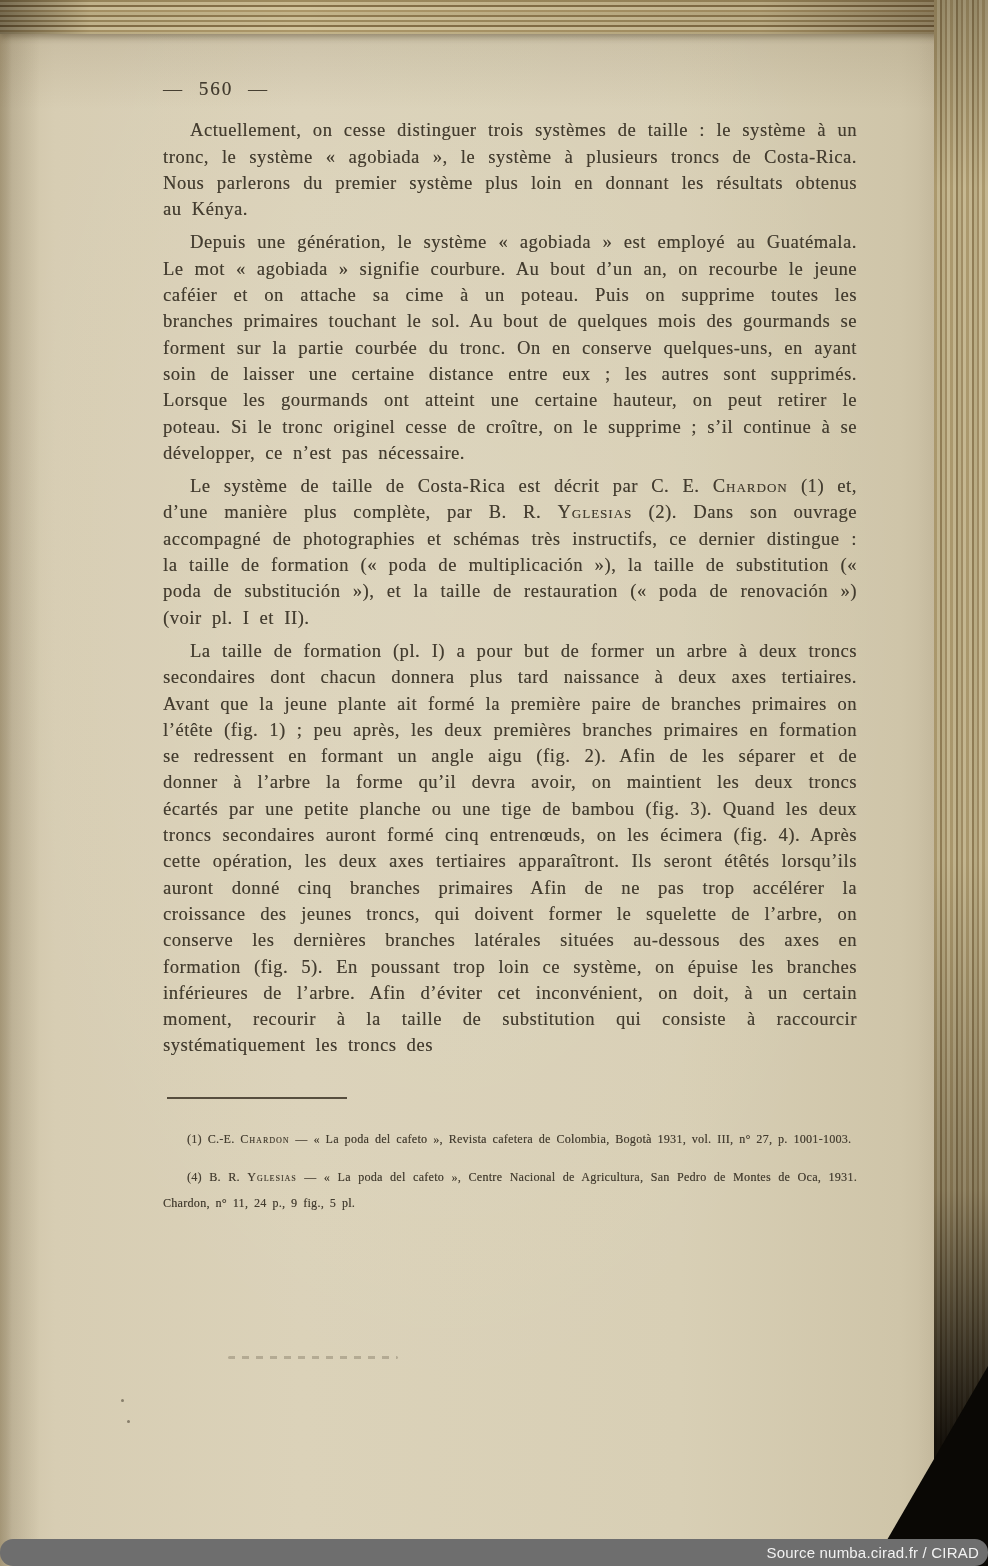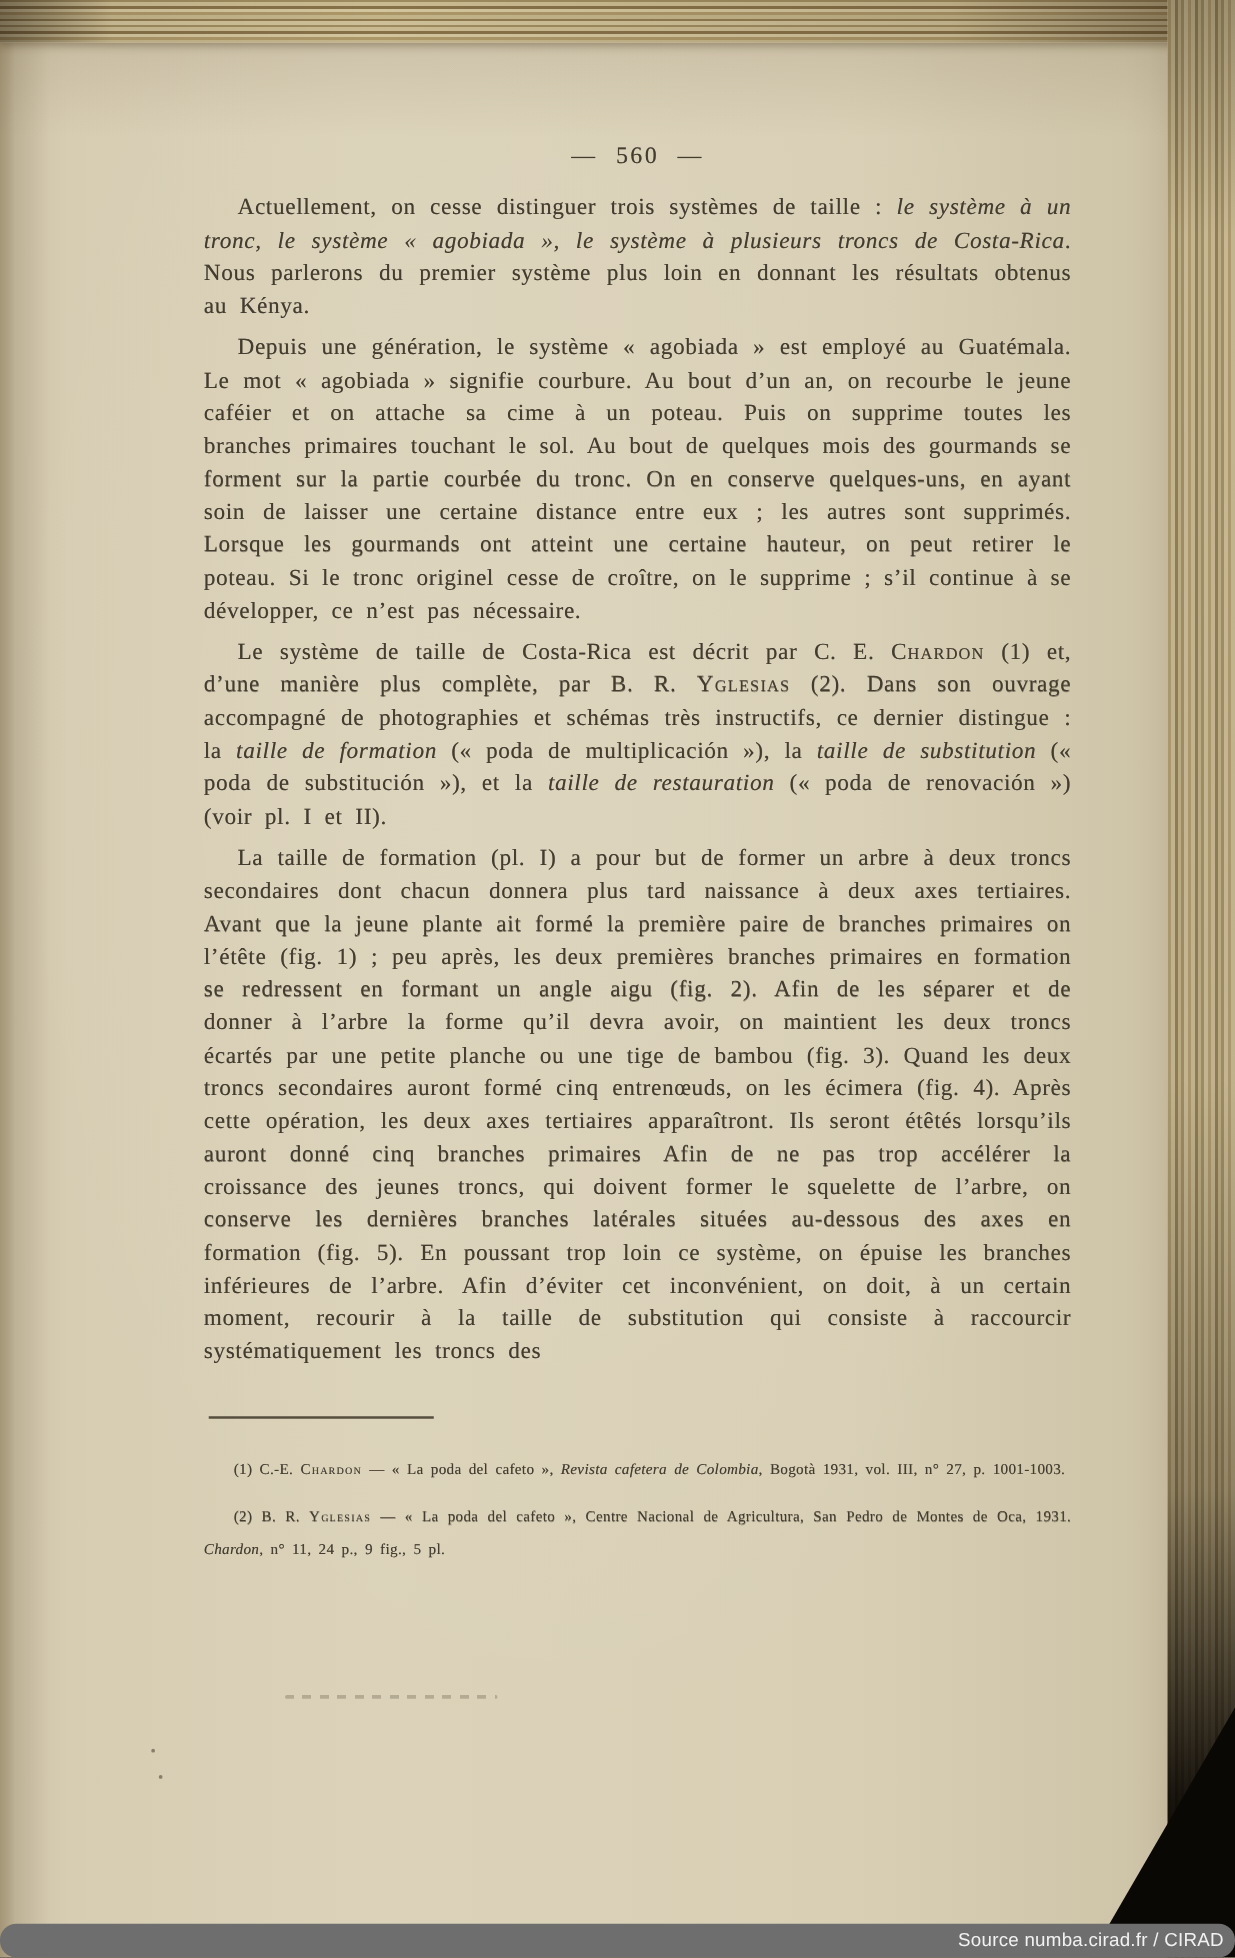--- a/index.html
+++ b/index.html
@@ -66,30 +66,29 @@
     position: absolute; left: 163px; top: 0; width: 694px;
     color: var(--ink, #433c2f);
     font-size: 18.5px;
     line-height: 26.3px;
     text-align: justify;
     letter-spacing: 0.55px;
     word-spacing: 5px;
     text-shadow: 0.2px 0.2px 0.4px rgba(67,60,47,0.55);
   }
   .page-number {
-    padding-top: 112px;
-    text-align: center;
+    padding-top: 76px;
     font-size: 19px;
     letter-spacing: 2px;
     word-spacing: 8px;
   }
   .para { margin: 7px 0 0 0; text-indent: 27px; }
   .para.first { margin-top: 15px; }
 
-  .run.italic { font-style: italic; }
+  .run.italic { }
   .run.smallcaps { font-variant: small-caps; letter-spacing: 1px; }
   .run.normal { }
 
   .footnote-rule {
     margin: 38px 0 0 4px;
     width: 180px; height: 0;
     border-top: 2px solid rgba(62,54,40,0.85);
   }
   .footnote {
     margin-top: 28px;
@@ -144,21 +143,21 @@
     <div class="page-number">— 560 —</div>
 
     <p class="para first"><span class="run normal">Actuellement, on cesse distinguer trois systèmes de taille : </span><span class="run italic">le système à un tronc, le système « agobiada », le système à plusieurs troncs de Costa-Rica</span><span class="run normal">. Nous parlerons du premier système plus loin en donnant les résultats obtenus au Kénya.</span></p>
     <p class="para"><span class="run normal">Depuis une génération, le système « agobiada » est employé au Guatémala. Le mot « agobiada » signifie courbure. Au bout d’un an, on recourbe le jeune caféier et on attache sa cime à un poteau. Puis on supprime toutes les branches primaires touchant le sol. Au bout de quelques mois des gourmands se forment sur la partie courbée du tronc. On en conserve quelques-uns, en ayant soin de laisser une certaine distance entre eux ; les autres sont supprimés. Lorsque les gourmands ont atteint une certaine hauteur, on peut retirer le poteau. Si le tronc originel cesse de croître, on le supprime ; s’il continue à se développer, ce n’est pas nécessaire.</span></p>
     <p class="para"><span class="run normal">Le système de taille de Costa-Rica est décrit par C. E. </span><span class="run smallcaps">Chardon</span><span class="run normal"> (1) et, d’une manière plus complète, par B. R. </span><span class="run smallcaps">Yglesias</span><span class="run normal"> (2). Dans son ouvrage accompagné de photographies et schémas très instructifs, ce dernier distingue : la </span><span class="run italic">taille de formation</span><span class="run normal"> (« poda de multiplicación »), la </span><span class="run italic">taille de substitution</span><span class="run normal"> (« poda de substitución »), et la </span><span class="run italic">taille de restauration</span><span class="run normal"> (« poda de renovación ») (voir pl. I et II).</span></p>
     <p class="para"><span class="run normal">La taille de formation (pl. I) a pour but de former un arbre à deux troncs secondaires dont chacun donnera plus tard naissance à deux axes tertiaires. Avant que la jeune plante ait formé la première paire de branches primaires on l’étête (fig. 1) ; peu après, les deux premières branches primaires en formation se redressent en formant un angle aigu (fig. 2). Afin de les séparer et de donner à l’arbre la forme qu’il devra avoir, on maintient les deux troncs écartés par une petite planche ou une tige de bambou (fig. 3). Quand les deux troncs secondaires auront formé cinq entrenœuds, on les écimera (fig. 4). Après cette opération, les deux axes tertiaires apparaîtront. Ils seront étêtés lorsqu’ils auront donné cinq branches primaires Afin de ne pas trop accélérer la croissance des jeunes troncs, qui doivent former le squelette de l’arbre, on conserve les dernières branches latérales situées au-dessous des axes en formation (fig. 5). En poussant trop loin ce système, on épuise les branches inférieures de l’arbre. Afin d’éviter cet inconvénient, on doit, à un certain moment, recourir à la taille de substitution qui consiste à raccourcir systématiquement les troncs des</span></p>
 
     <div class="footnote-rule"></div>
 
     <p class="footnote"><span class="run normal">(1) C.-E. </span><span class="run smallcaps">Chardon</span><span class="run normal"> — « La poda del cafeto », </span><span class="run italic">Revista cafetera de Colombia</span><span class="run normal">, Bogotà 1931, vol. III, n° 27, p. 1001-1003.</span></p>
-    <p class="footnote"><span class="run normal">(2) B. R. </span><span class="run smallcaps">Yglesias</span><span class="run normal"> — « La poda del cafeto », Centre Nacional de Agricultura, San Pedro de Montes de Oca, 1931. </span><span class="run italic">Chardon</span><span class="run normal">, n° 11, 24 p., 9 fig., 5 pl.</span></p>
+    <p class="footnote"><span class="run normal">(4) B. R. </span><span class="run smallcaps">Yglesias</span><span class="run normal"> — « La poda del cafeto », Centre Nacional de Agricultura, San Pedro de Montes de Oca, 1931. </span><span class="run italic">Chardon</span><span class="run normal">, n° 11, 24 p., 9 fig., 5 pl.</span></p>
 
   </div>
 
   <div class="smudge"></div>
   <div class="dot d1"></div>
   <div class="dot d2"></div>
 
   <div class="source-bar">
     <span>Source numba.cirad.fr / CIRAD</span>
   </div>

